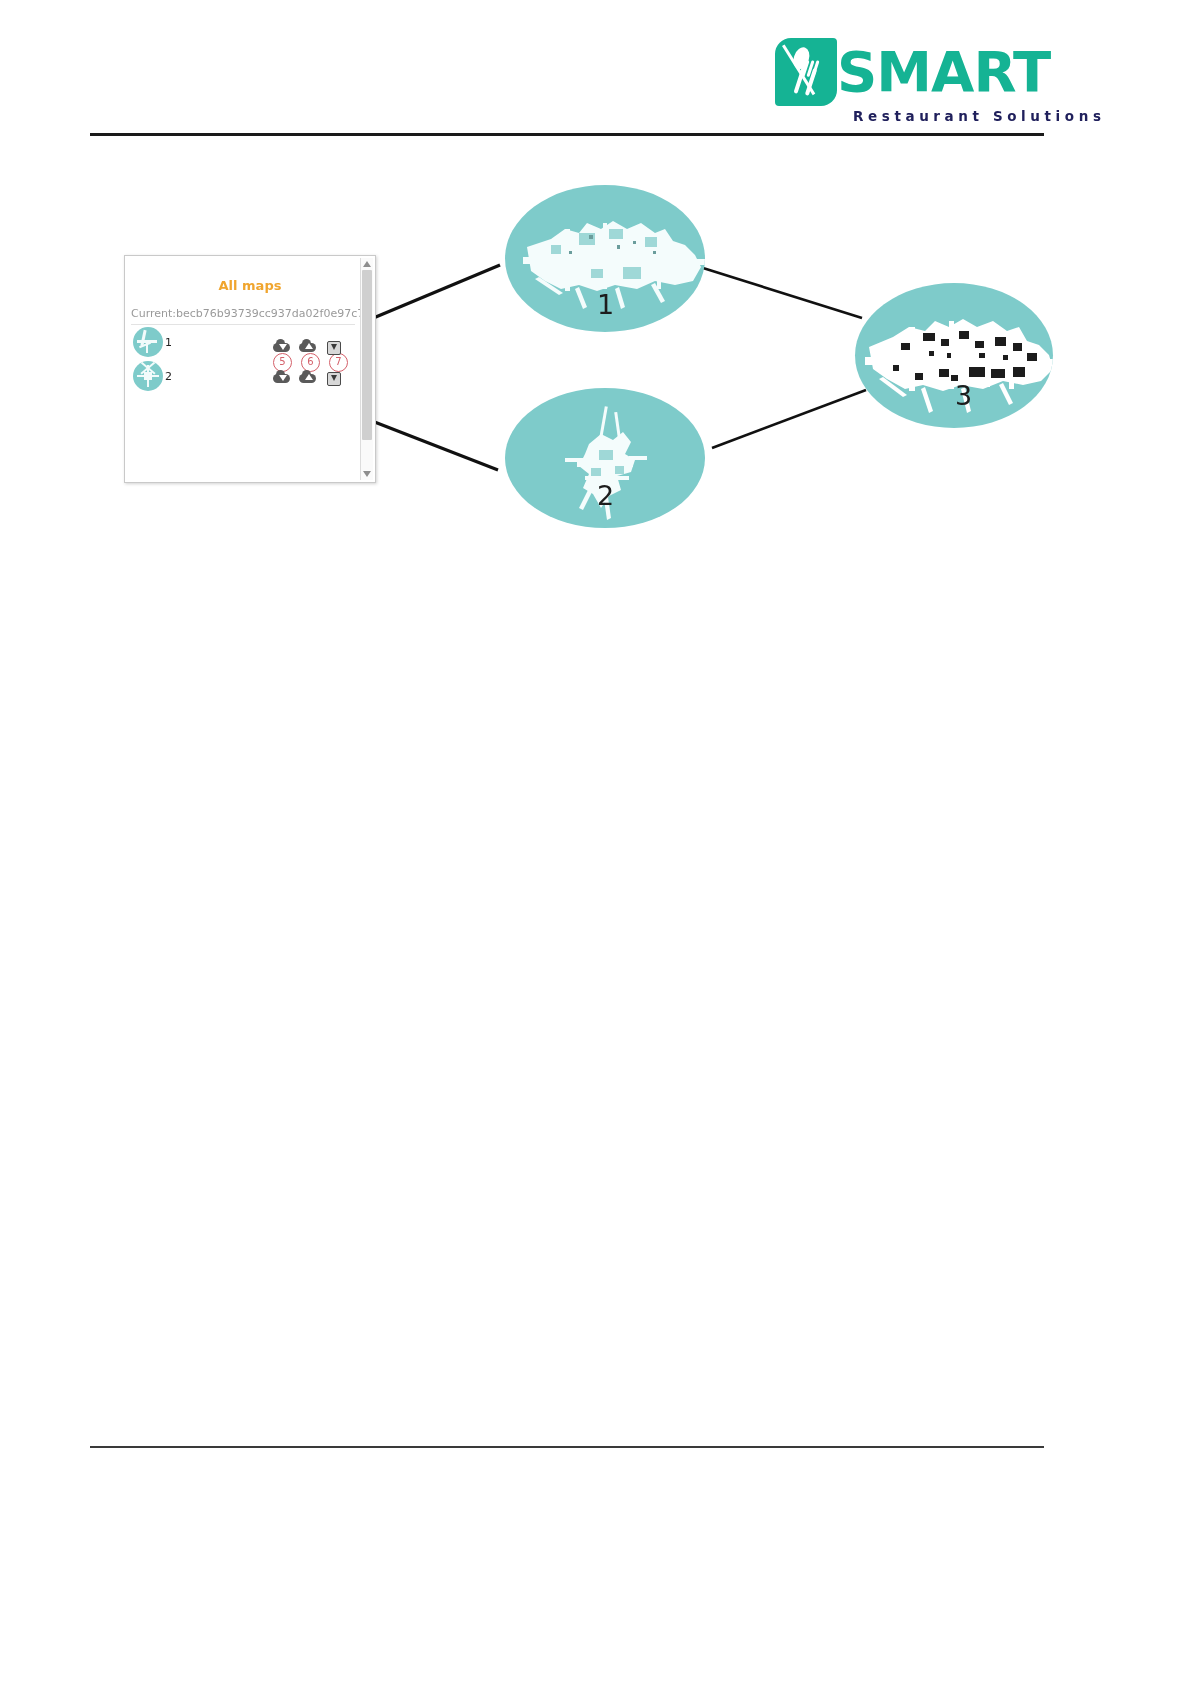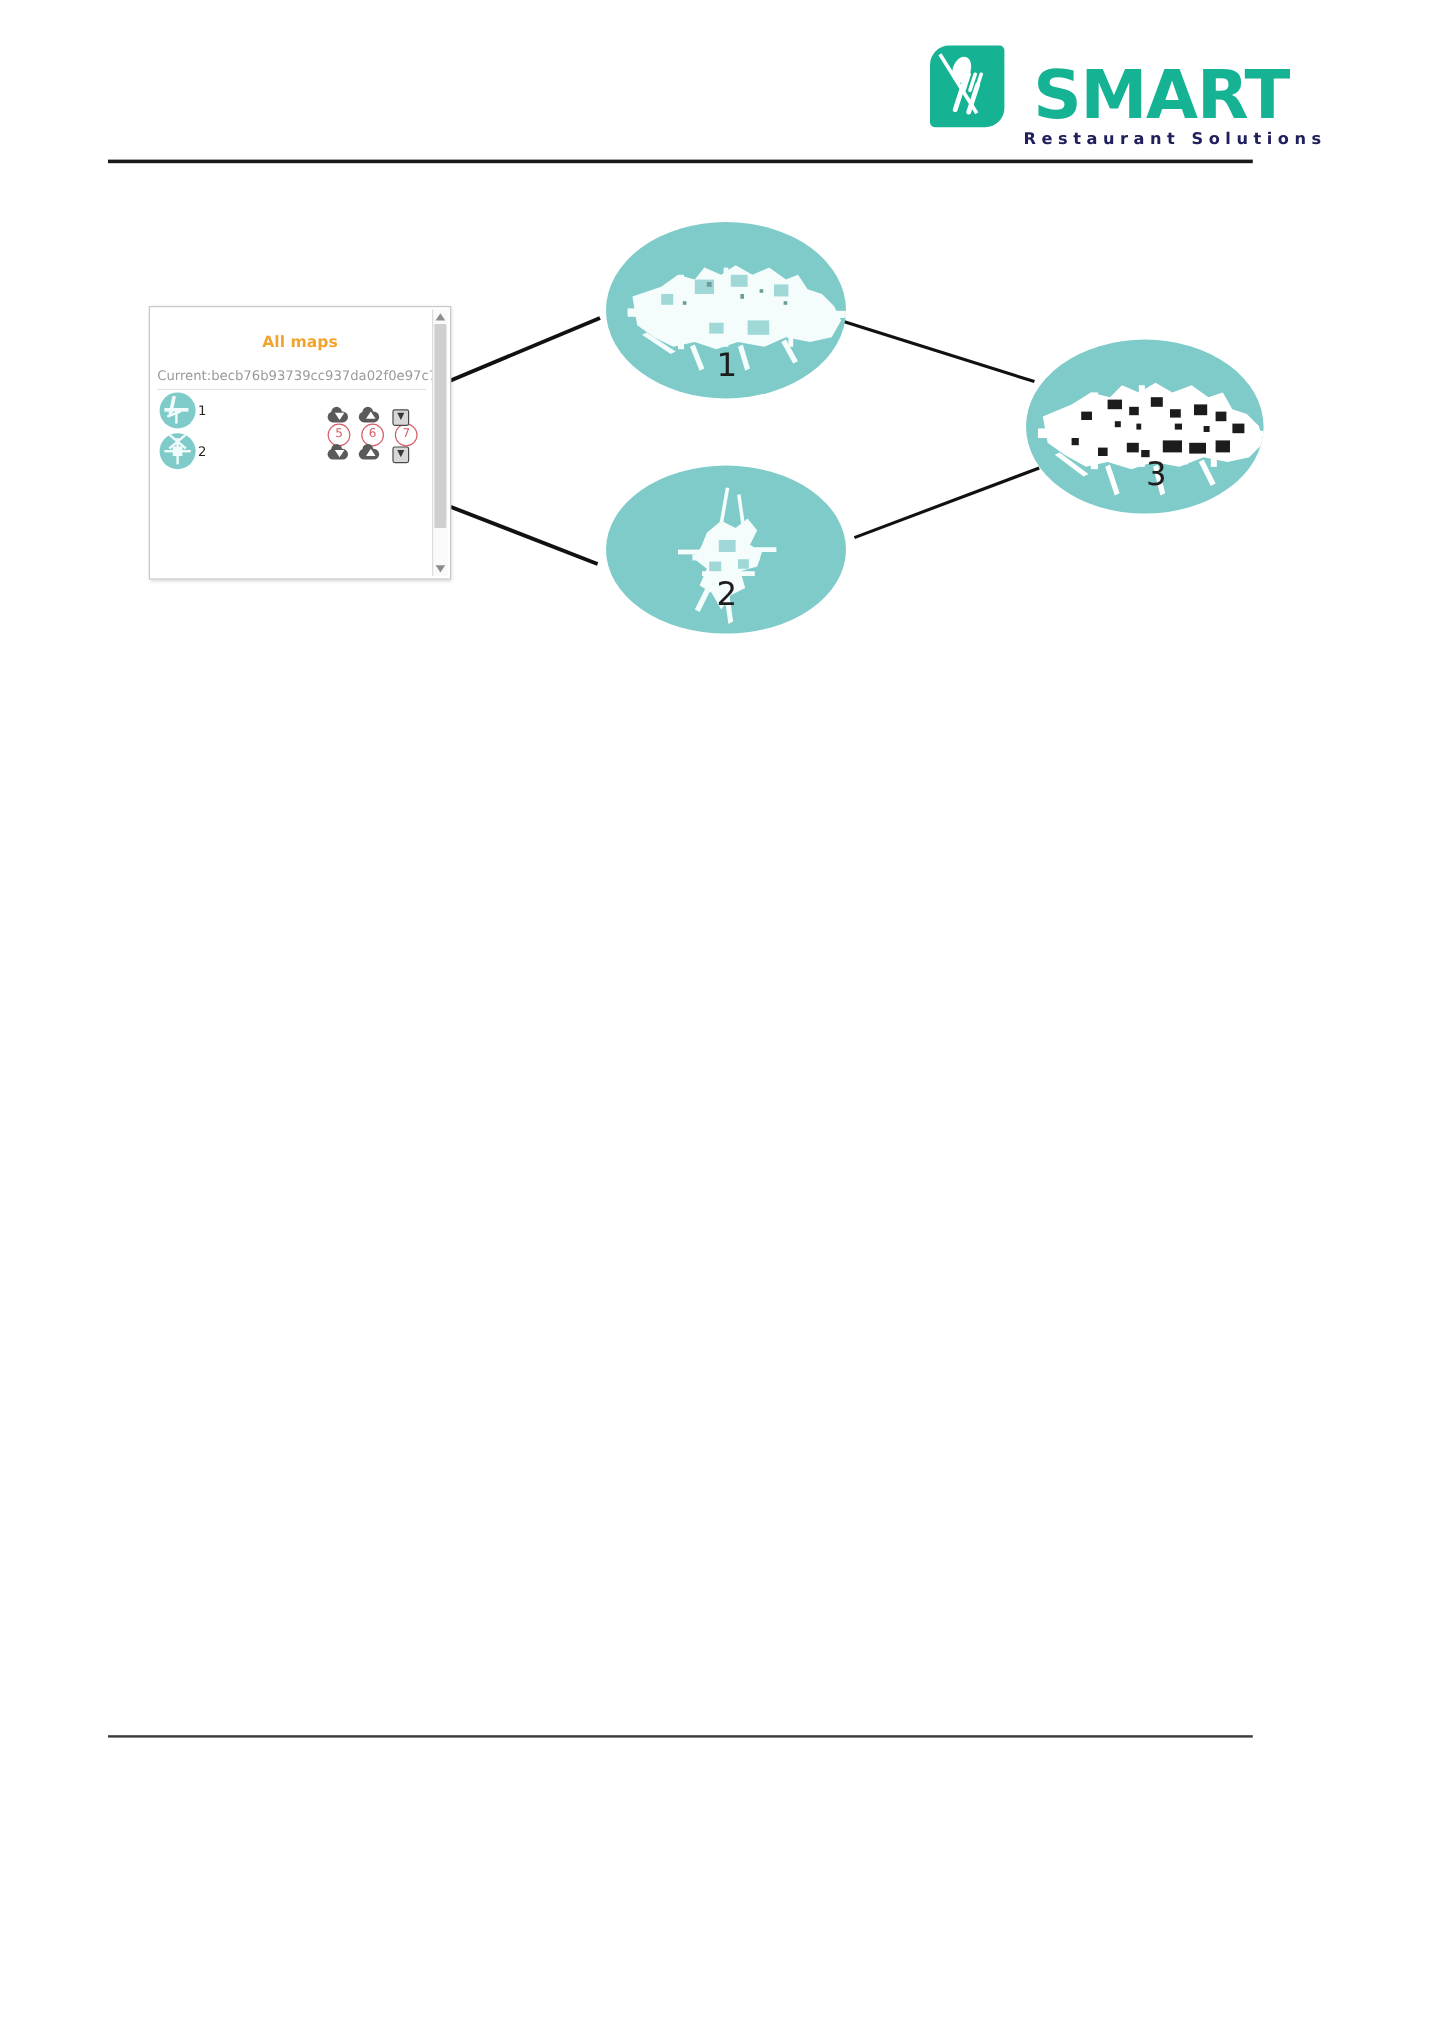--- a/index.html
+++ b/index.html
@@ -18,22 +18,22 @@
   
   .logo-block {
     position: absolute;
     left: 775px;
     top: 38px;
     width: 290px;
     height: 88px;
   }
   .logo-row {
     display: flex;
-    align-items: flex-end;
-    gap: 24px;
+    align-items: center;
+    gap: 0;
   }
   .logo-mark {
     width: 62px;
     height: 68px;
     background: #15b394;
     border-radius: 16px 4px 16px 4px;
     position: relative;
     flex: 0 0 auto;
   }
   .logo-mark .spoon {

